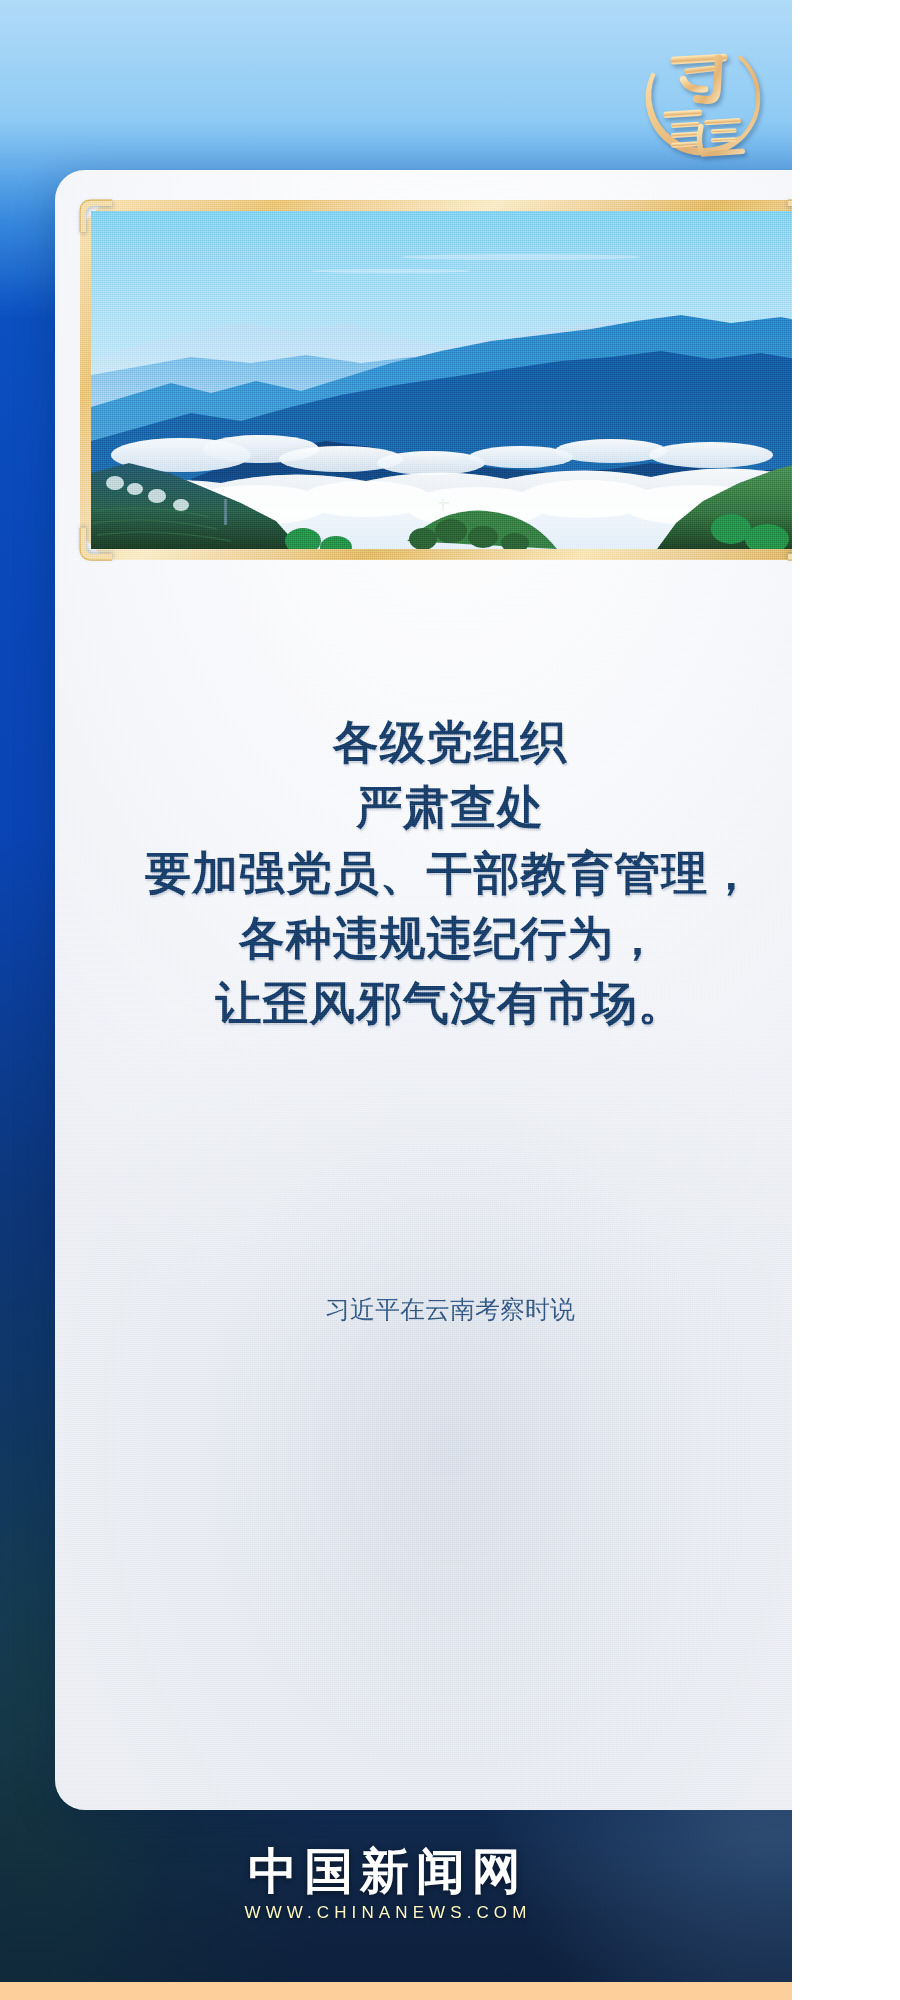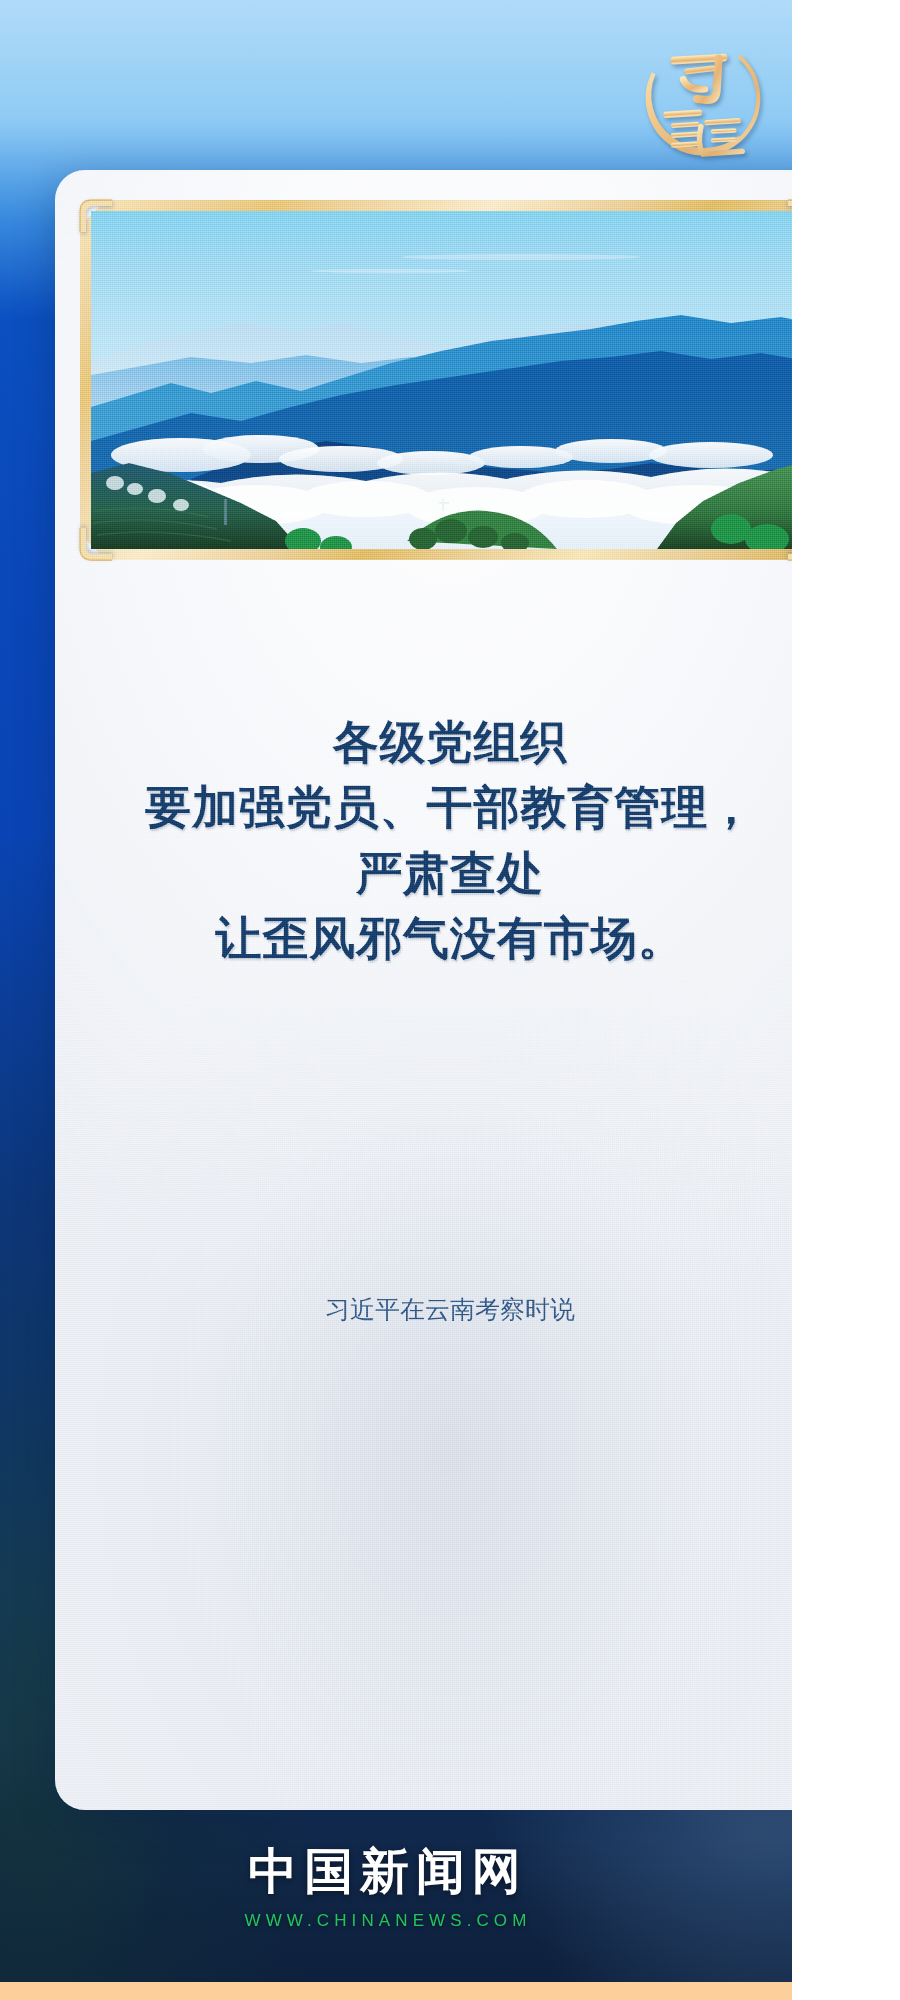--- a/index.html
+++ b/index.html
@@ -164,24 +164,24 @@
   .footer .cn{
     font-family:"DejaVu Serif","Liberation Serif",serif;
     font-weight:700;
     font-size:49px;
     letter-spacing:.14em;
     color:#ffffff;
     text-shadow:0 2px 6px rgba(0,0,0,.45);
     line-height:1.1;
   }
   .footer .url{
-    margin-top:12px;
+    margin-top:4px;
     font-size:17px;
     letter-spacing:.30em;
-    color:#22c55e;
+    color:#fef9c3;
     text-shadow:0 1px 4px rgba(0,0,0,.5);
   }
 </style>
 </head>
 <body>
 
 <div id="poster">
 
   <div class="bg-base"></div>
   <div class="bg-sky-glow"></div>
@@ -378,22 +378,23 @@
       <div class="corner br">
         <svg viewBox="0 0 34 34" xmlns="http://www.w3.org/2000/svg" aria-hidden="true">
           <path d="M34 2 L14 2 Q2 2 2 14 L2 34 L8 34 L8 16 Q8 8 16 8 L34 8 Z" fill="#f0d49a"></path>
           <path d="M34 2 L14 2 Q2 2 2 14 L2 34" fill="none" stroke="#d6a851" stroke-width="1.3"></path>
         </svg>
       </div>
     </div>
 
     <div class="quote">
       <span class="ln">各级党组织</span>
+      <span class="ln">严肃查处</span>
       <span class="ln">要加强党员、干部教育管理，</span>
-      <span class="ln">严肃查处</span>
+      <span class="ln">各种违规违纪行为，</span>
       <span class="ln">让歪风邪气没有市场。</span>
     </div>
 
     <div class="attrib">
       <span class="ln">习近平在云南考察时说</span>
     </div>
 
   </div>
 
   <div class="footer">

